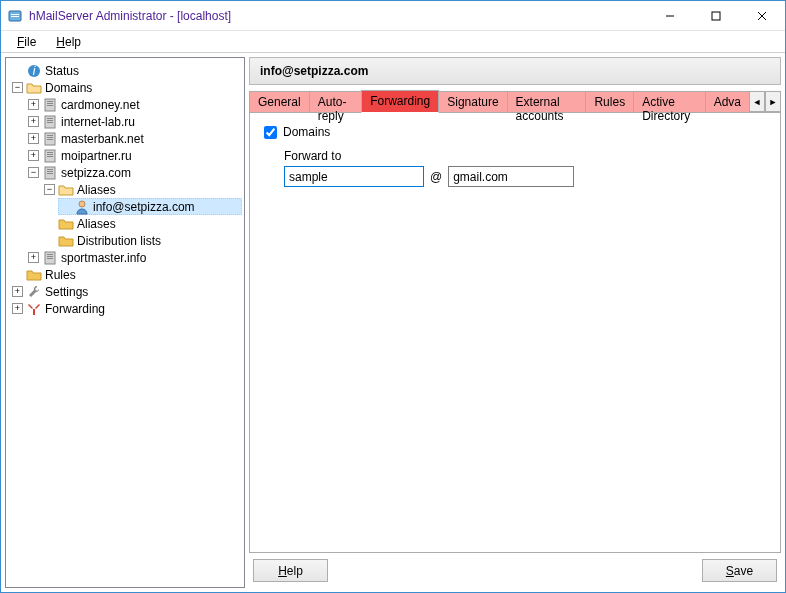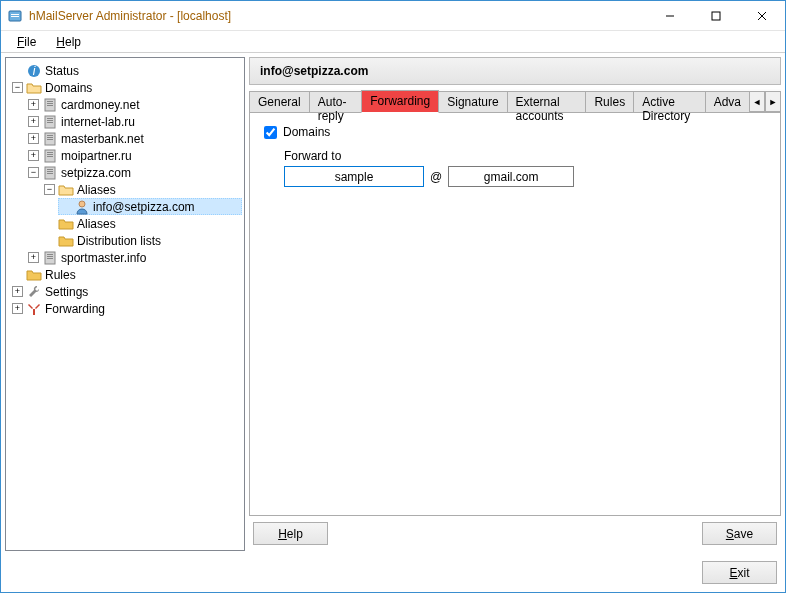--- a/index.html
+++ b/index.html
@@ -1,51 +1,51 @@
 <!DOCTYPE html>
 <html><head>
 <meta charset="utf-8">
 <style>
   * { box-sizing: border-box; font-family: "Segoe UI", Tahoma, sans-serif; font-size: 12px; }
   body { margin:0; padding:0; background:#fff; width:786px; height:593px; overflow:hidden; }
   .window { width:786px; height:593px; border:1px solid #3a8ecf; display:flex; flex-direction:column; }
   .titlebar { height:30px; background:#fff; display:flex; align-items:center; padding-left:6px; border-bottom:1px solid #e5e5e5;}
   .titlebar .app-icon { width:16px; height:16px; margin-right:6px;}
-  .titlebar .title { flex:1; font-size:12px; color:#a16207;}
+  .titlebar .title { flex:1; font-size:12px; color:#4c1d95;}
   .titlebar .winbtns { display:flex; }
   .titlebar .winbtn { width:46px; height:30px; display:flex; align-items:center; justify-content:center; color:#000;}
   .menubar { height:22px; display:flex; align-items:center; padding-left:8px; gap:4px; border-bottom:1px solid #d0d0d0;}
   .menubar .menuitem { padding:2px 8px; }
   .content { flex:1; display:flex; padding:4px; gap:4px; }
   .tree-panel { width:240px; border:1px solid #828790; background:#fff; overflow:auto; padding:4px 2px;}
   .tree ul { list-style:none; margin:0; padding:0 0 0 16px; }
   .tree > ul { padding-left:2px;}
   .tree li { white-space:nowrap; }
   .tree-row { display:flex; align-items:center; height:17px; gap:3px; padding:0 2px;}
   .tree-row.selected { background:#cde8ff; border:1px dotted #99d1ff; padding:0 1px;}
   .exp { width:11px; height:11px; border:1px solid #919191; display:inline-flex; align-items:center; justify-content:center; font-size:9px; line-height:9px; color:#000; background:#fff; cursor:pointer; flex-shrink:0;}
   .exp.blank { border:none; background:transparent; }
   .ticon { width:16px; height:16px; display:inline-flex; align-items:center; justify-content:center; flex-shrink:0;}
   .ico-folder { fill:#f3c659; stroke:#c99a2e; }
   .ico-folder-open { fill:#fddf9b; stroke:#c99a2e; }
   .tlabel { color:#000; }
   .main-panel { flex:1; display:flex; flex-direction:column; }
   .header-bar { height:28px; background:linear-gradient(#f3f3f3,#e4e4e4); border:1px solid #b9b9b9; display:flex; align-items:center; padding-left:10px; font-weight:bold; font-size:13px;}
   .tab-strip { height:24px; display:flex; align-items:flex-end; border-bottom:1px solid #acacac; margin-top:4px; background:#fcfcfc;}
-  .tab { height:21px; padding:3px 8px 0 8px; border:1px solid #acacac; border-bottom:none; margin-right:-1px; background:#e5e5e5; position:relative; font-size:12px; color:#000; cursor:default;}
+  .tab { height:21px; padding:3px 8px 0 8px; border:1px solid #acacac; border-bottom:none; margin-right:-1px; background:#fca5a5; position:relative; font-size:12px; color:#000; cursor:default;}
   .tab.active { background:#ef4444; height:23px; z-index:2; border-bottom:1px solid #fff; margin-bottom:-1px;}
   .tab-scroll { display:flex; margin-left:auto; }
   .tab-scroll .sb{ width:16px; height:21px; border:1px solid #acacac; background:#f0f0f0; display:flex; align-items:center; justify-content:center; font-size:9px;}
   .tab-content { flex:1; border:1px solid #acacac; border-top:none; padding:12px 14px; background:#fff;}
   .chk-row { display:flex; align-items:center; gap:6px; margin-bottom:10px;}
   input[type=checkbox]{ width:13px; height:13px; margin:0;}
   .form-block { padding-left:20px; }
   .fld-label { margin-bottom:3px; display:block;}
   .inline-inputs { display:flex; align-items:center; gap:6px;}
-  input[type=text]{ height:21px; padding:2px 4px; border:1px solid #7a7a7a; font-size:12px; background:#fff;text-align:center;}
+  input[type=text]{ height:21px; padding:2px 4px; border:1px solid #7a7a7a; font-size:12px; background:#fff;}
   .input-local { width:140px; border:1px solid #0078d7 !important; }
   .input-domain { width:126px; }
   .at { font-size:12px;}
   .btn-row { display:flex; padding:6px 4px; gap:8px;}
   .btn { min-width:75px; height:23px; border:1px solid #adadad; background:linear-gradient(#f5f5f5,#e6e6e6); display:flex; align-items:center; justify-content:center; padding:0 12px;}
   .bottom-bar { display:flex; justify-content:flex-end; padding:6px 8px 8px 8px;}
   .underline-accesskey { text-decoration:underline; text-underline-offset:1px;}
 </style>
 </head>
 <body>
@@ -325,18 +325,13 @@
             <span><span class="underline-accesskey">H</span><span id="bh">elp</span></span>
           </div>
         <div style="flex:1"></div>
         <div class="btn">
             <span><span class="underline-accesskey">S</span><span id="bs">ave</span></span>
           </div>
       </div>
     </div>
   </div>
 
-  <div class="bottom-bar">
-    <div class="btn">
-        <span><span class="underline-accesskey">E</span><span id="be">xit</span></span>
-      </div>
-  </div>
 </div>
 
 </body></html>

